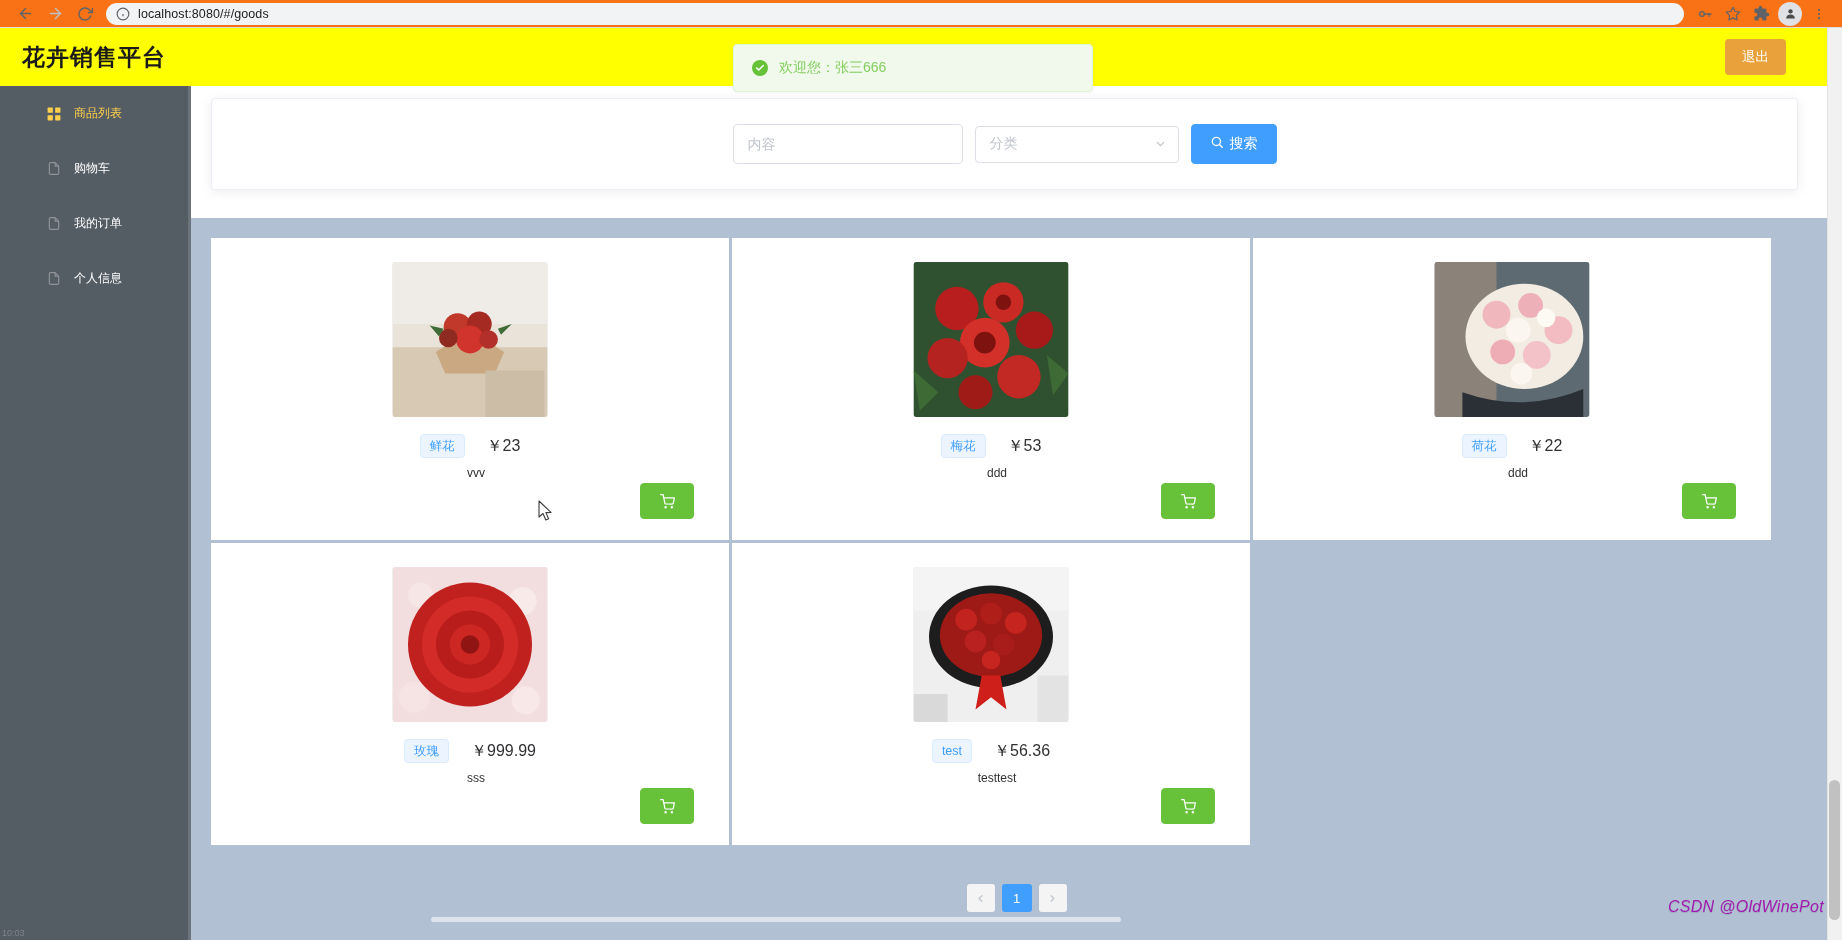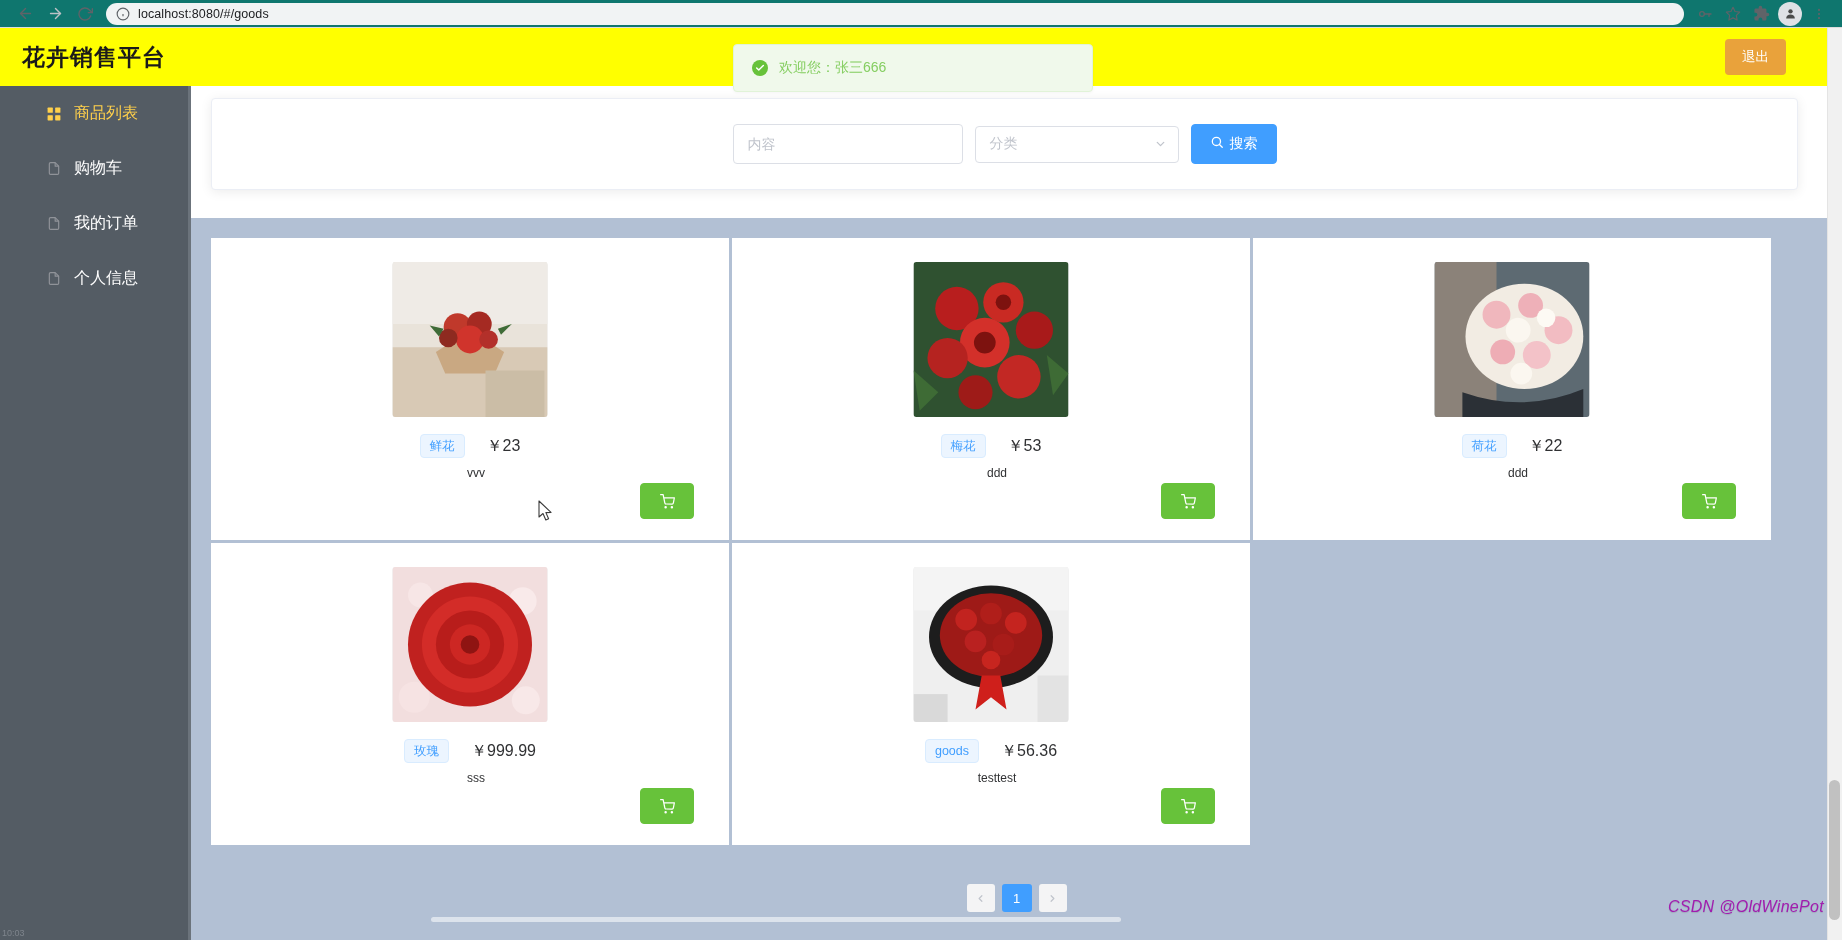--- a/index.html
+++ b/index.html
@@ -8,21 +8,21 @@
     overflow: hidden;
     font-family: "Liberation Sans", "DejaVu Sans", sans-serif;
     background: #fff;
   }
   * { box-sizing: border-box; }
 
   
   .browser-bar {
     position: absolute; top: 0; left: 0;
     width: 1842px; height: 28px;
-    background: #0f766e;
+    background: #f97316;
     display: flex; align-items: center;
     padding: 9px 10px;
     border-bottom: 1px solid #dcdcdc;
   }
   .nav-btn {
     width: 30px; height: 26px;
     display: flex; align-items: center; justify-content: center;
     color: #5f6368;
     flex: 0 0 auto;
   }
@@ -108,21 +108,21 @@
     position: absolute; left: 0; top: 86px;
     width: 191px; height: 854px;
     background: #545c64;
     z-index: 4;
   }
   .side-item {
     height: 55px;
     display: flex; align-items: center;
     padding-left: 46px;
     color: #ffffff;
-    font-size: 16px;
+    font-size: 12px;
     cursor: pointer;
   }
   .side-item .s-icon {
     width: 16px; height: 16px; margin-right: 12px;
     display: flex; align-items: center; justify-content: center;
     color: #909399; flex: 0 0 auto;
   }
   .side-item.active { color: #ffd04b; }
   .side-item.active .s-icon { color: #ffd04b; }
   .sidebar-scrollbar {
@@ -576,21 +576,21 @@
             <circle cx="66" cy="36" r="7" fill="#c5241f"></circle>
             <circle cx="40" cy="48" r="7" fill="#b92120"></circle>
             <circle cx="58" cy="50" r="7" fill="#a81c19"></circle>
             <circle cx="50" cy="60" r="6" fill="#c7251f"></circle>
             <path d="M44 70 L56 70 L60 92 L50 84 L40 92 Z" fill="#cf1f1b"></path>
             <rect x="0" y="82" width="22" height="18" fill="#d9d9d9"></rect>
             <rect x="80" y="70" width="20" height="30" fill="#e3e3e3"></rect>
           </svg>
         </div>
         <div class="meta-row">
-          <span class="tag">goods</span>
+          <span class="tag">test</span>
           <span class="price">￥56.36</span>
         </div>
         <div class="goods-name">testtest</div>
         <div class="cart-btn">
           <svg width="15" height="15" viewBox="0 0 24 24" fill="none" stroke="currentColor" stroke-width="2" stroke-linecap="round" stroke-linejoin="round">
               <circle cx="9" cy="21" r="1"></circle>
               <circle cx="19" cy="21" r="1"></circle>
               <path d="M1 1h4l2.68 13.39a2 2 0 0 0 2 1.61h9.72a2 2 0 0 0 2-1.61L23 6H6"></path>
             </svg>
         </div>

